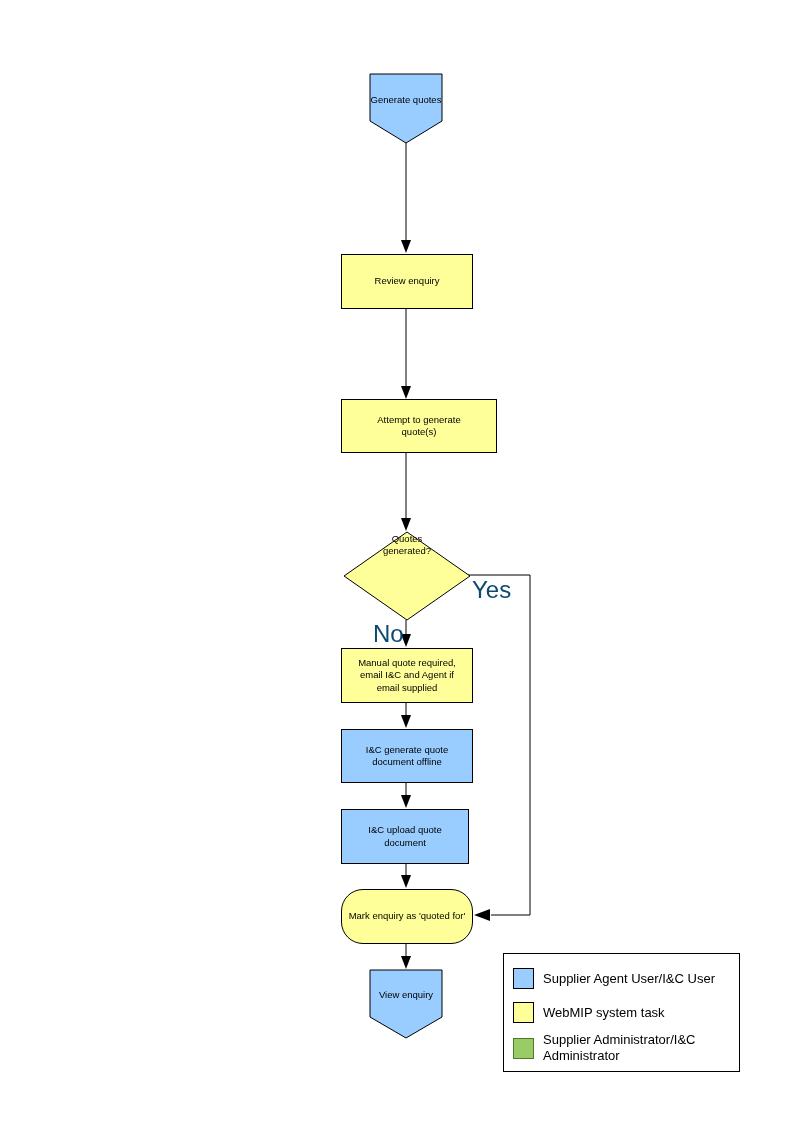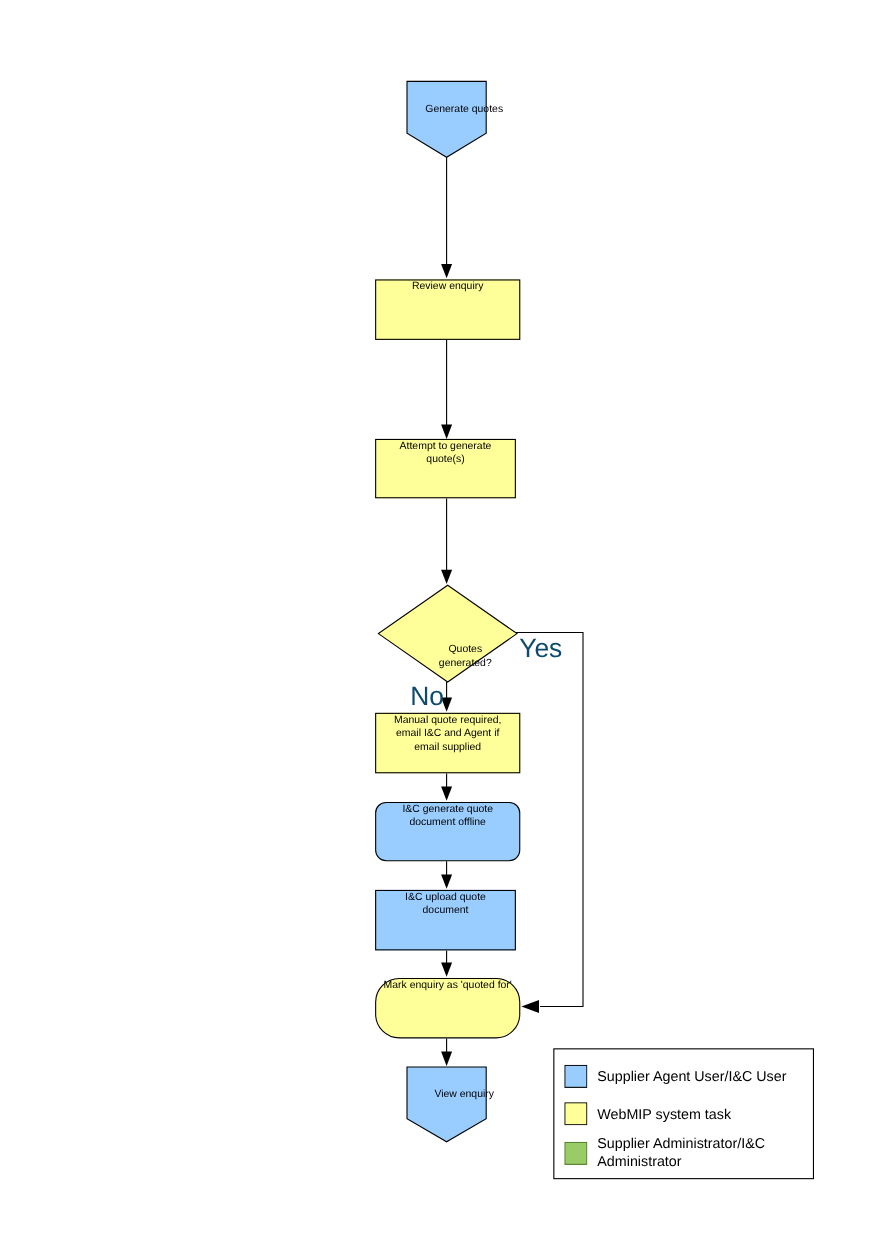--- a/index.html
+++ b/index.html
@@ -2,29 +2,29 @@
 <html><head>
 <meta charset="utf-8">
 <style>
   html,body{margin:0;padding:0;background:#ffffff;}
   .page{
     position:relative;width:794px;height:1123px;background:#ffffff;
     font-family:"Liberation Sans",sans-serif;overflow:hidden;color:#000;
   }
   .layer{position:absolute;left:0;top:0;}
   .node{
-    position:absolute;display:flex;align-items:flex-start;justify-content:center;
+    position:absolute;display:flex;align-items:center;justify-content:center;
     text-align:center;font-size:9.5px;line-height:1.3;
     border:1px solid #000;box-sizing:border-box;
   }
   .fill-yellow{background:#FFFF99;}
   .fill-blue{background:#99CCFF;}
   .overlay-label{
     position:absolute;display:flex;align-items:center;justify-content:center;
-    text-align:center;font-size:9.5px;line-height:1.3;pointer-events:none;padding-left:16px;
+    text-align:center;font-size:9.5px;line-height:1.3;pointer-events:none;
   }
   .w80{max-width:80px;}
   .w104{max-width:104px;}
   .w112{max-width:112px;}
   .branch{
     position:absolute;font-size:24px;line-height:1;color:#0c4a6e;
     font-family:"Liberation Sans",sans-serif;
   }
   .legend{
     position:absolute;left:503px;top:953px;width:237px;height:119px;
@@ -73,41 +73,41 @@
 
     <polygon points="370,74 442,74 442,121 406,143 370,121" stroke="#000" stroke-width="1" fill="#99CCFF"></polygon>
     <polygon points="407,532 470,576 407,620 344,576" stroke="#000" stroke-width="1" fill="#FFFF99"></polygon>
     <polygon points="370,970 442,970 442,1017 406,1038 370,1017" stroke="#000" stroke-width="1" fill="#99CCFF"></polygon>
   </svg>
 
   <div class="overlay-label" style="left:370px;top:74px;width:72px;height:52px;">
     <span>Generate quotes</span>
   </div>
 
-  <div class="overlay-label" style="left:352px;top:553px;width:110px;height:88px;">
+  <div class="overlay-label" style="left:352px;top:501px;width:110px;height:88px;">
     <span class="w80">Quotes generated?</span>
   </div>
 
   <div class="overlay-label" style="left:370px;top:968px;width:72px;height:54px;">
     <span>View enquiry</span>
   </div>
 
   <div class="node fill-yellow" style="left:341px;top:254px;width:132px;height:55px;">
     <span>Review enquiry</span>
   </div>
 
-  <div class="node fill-yellow" style="left:341px;top:399px;width:128px;height:54px;">
+  <div class="node fill-yellow" style="left:341px;top:399px;width:156px;height:54px;">
     <span class="w112">Attempt to generate quote(s)</span>
   </div>
 
   <div class="node fill-yellow" style="left:341px;top:648px;width:132px;height:55px;">
     <span class="w112">Manual quote required, email I&amp;C and Agent if email supplied</span>
   </div>
 
-  <div class="node fill-blue" style="left:341px;top:729px;width:132px;height:54px;border-radius:10px;">
+  <div class="node fill-blue" style="left:341px;top:729px;width:132px;height:54px;">
     <span class="w104">I&amp;C generate quote document offline</span>
   </div>
 
   <div class="node fill-blue" style="left:341px;top:809px;width:128px;height:55px;">
     <span class="w104">I&amp;C upload quote document</span>
   </div>
 
   <div class="node fill-yellow" style="left:341px;top:889px;width:132px;height:55px;border-radius:22px;">
     <span>Mark enquiry as 'quoted for'</span>
   </div>

